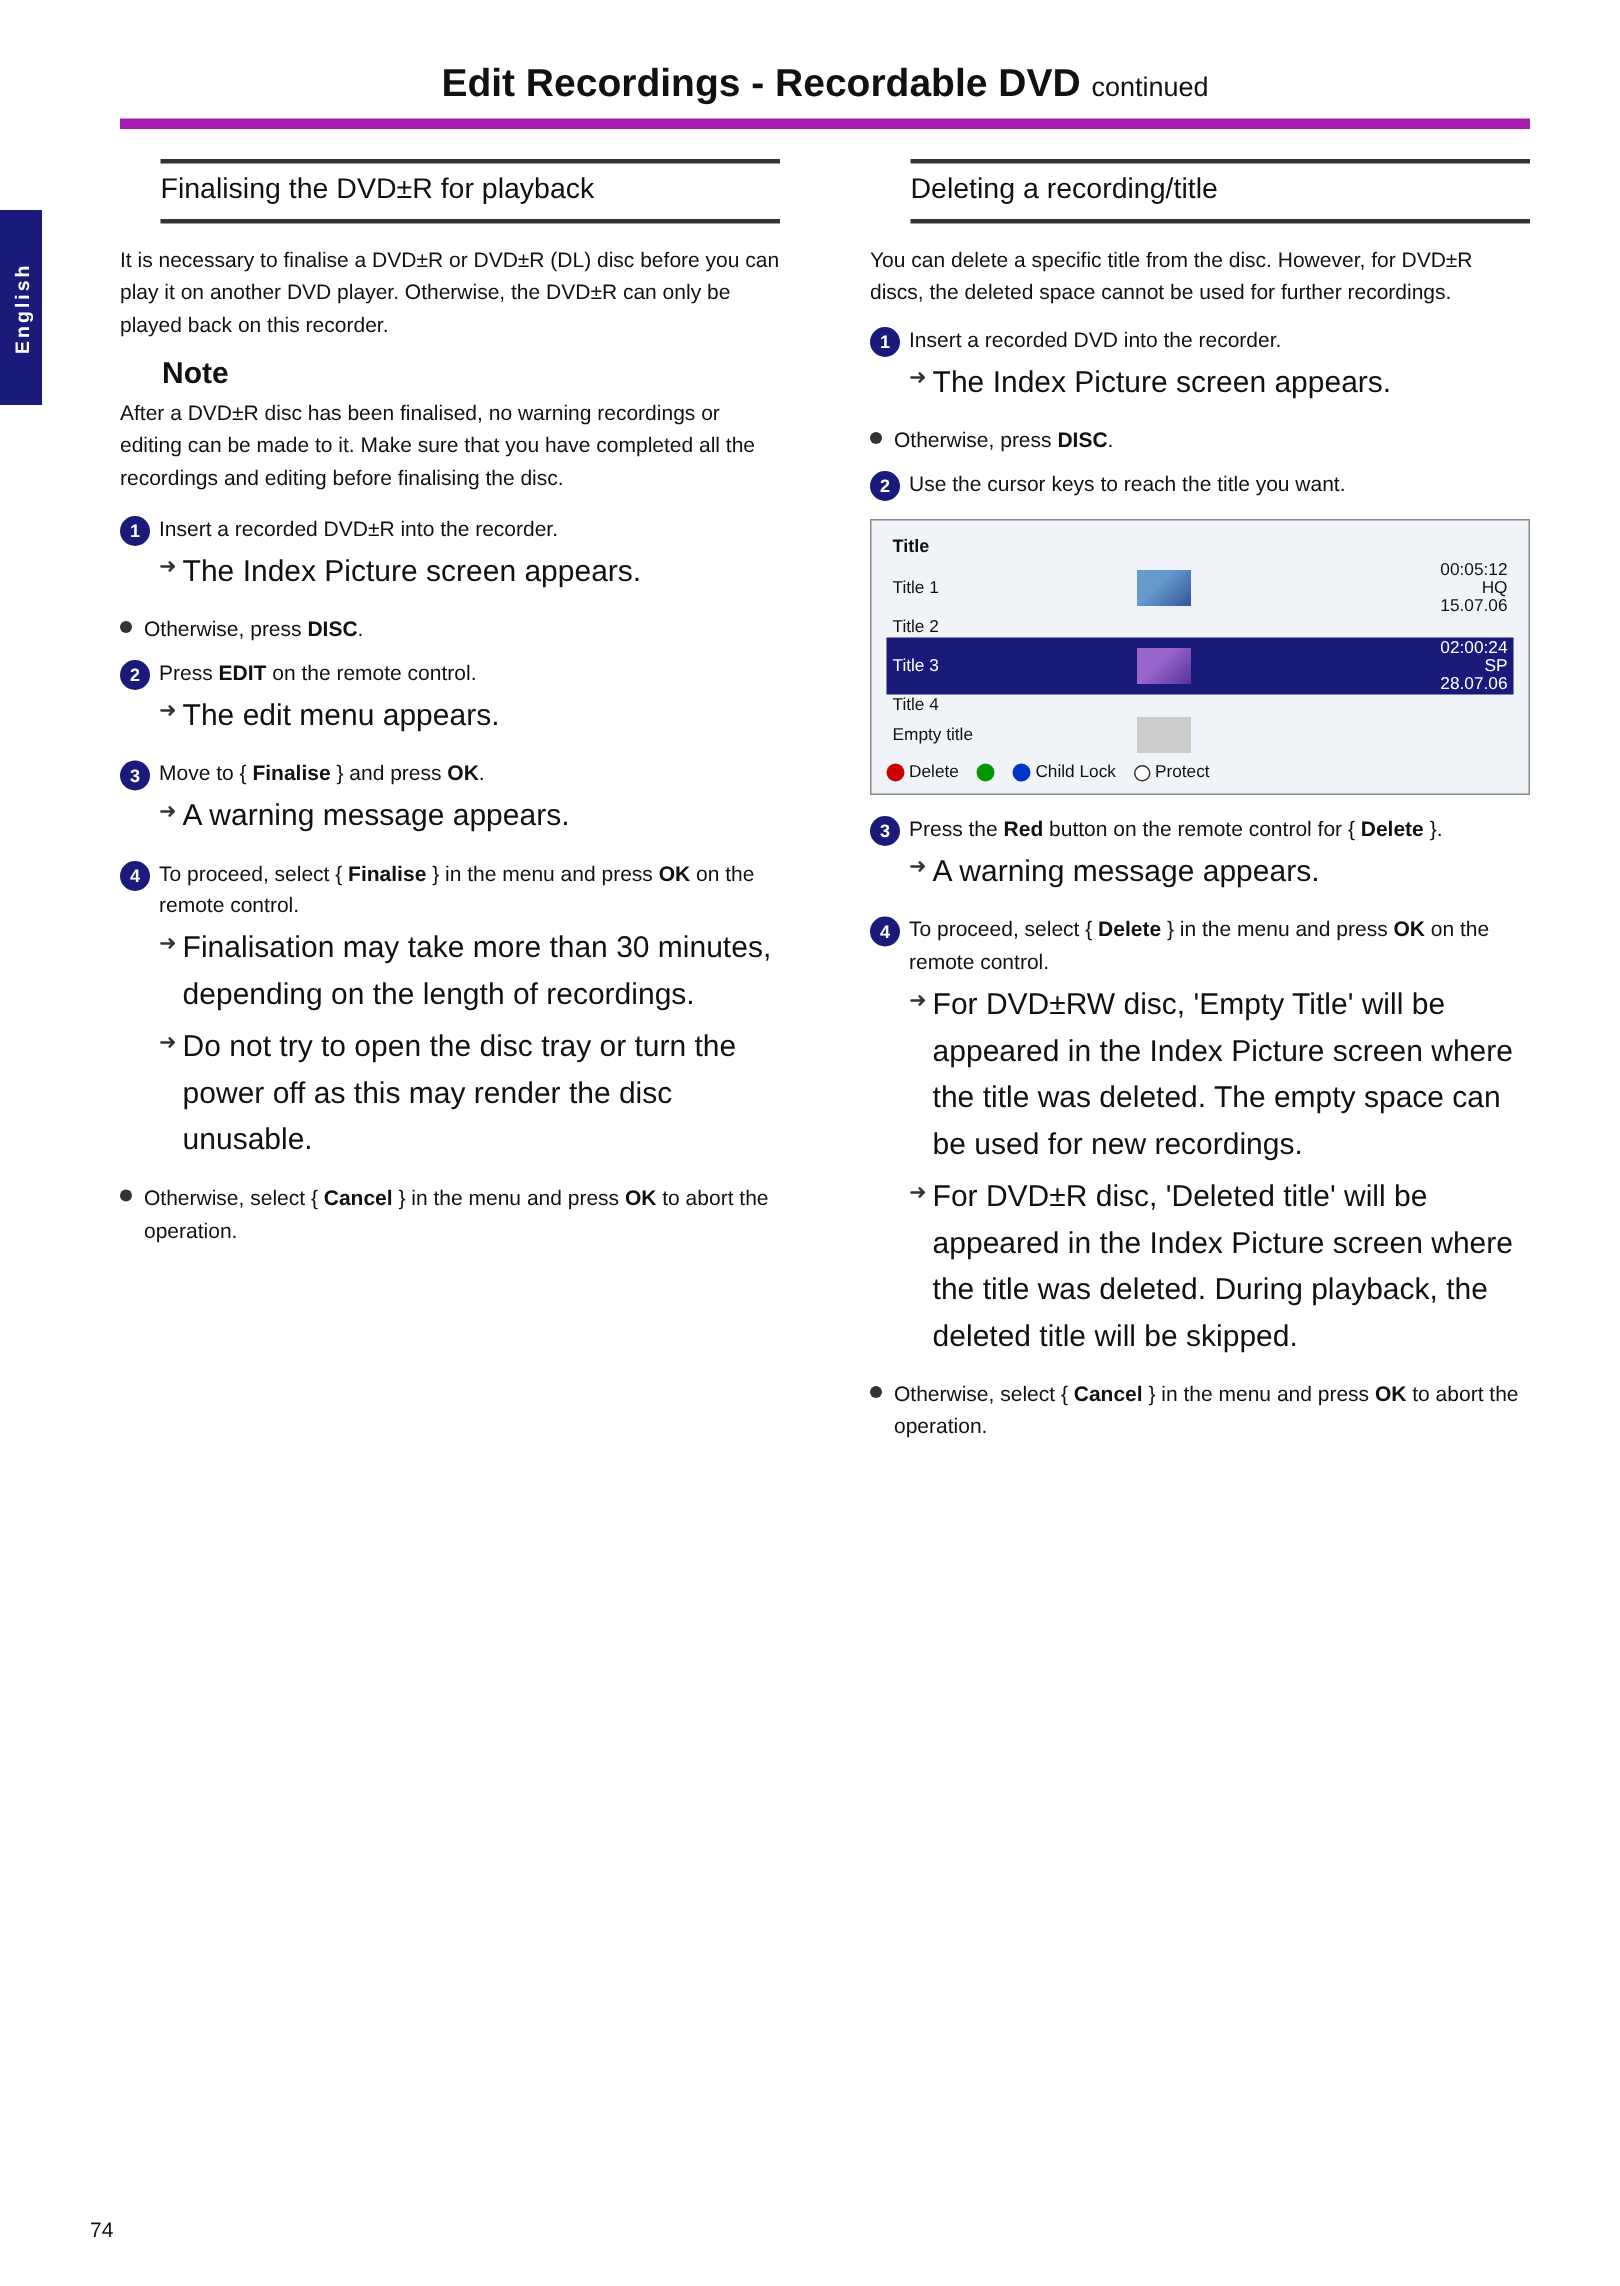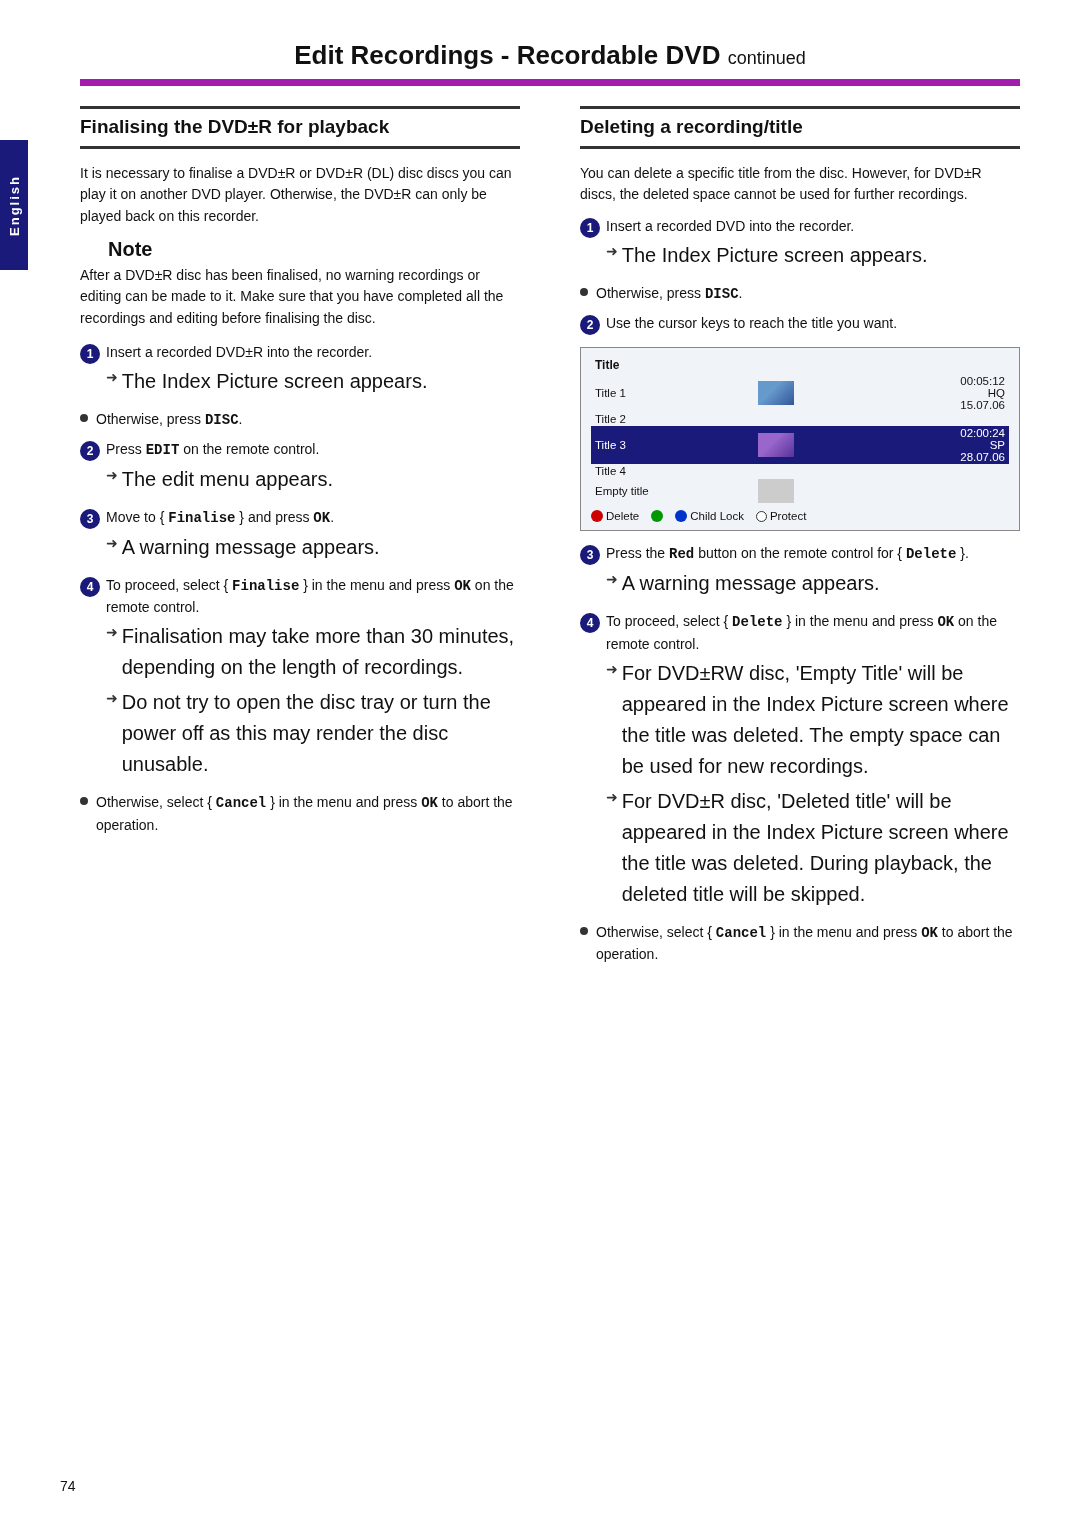--- a/index.html
+++ b/index.html
@@ -71,26 +71,27 @@
     }
 
     .col-right {
       flex: 1;
       padding-left: 10px;
     }
 
     
     .section-header {
       font-size: 19px;
-      font-weight: bold;
+      font-weight: normal;
       border-top: 3px solid #333;
       border-bottom: 3px solid #333;
       padding: 6px 0;
       margin-bottom: 14px;
       line-height: 1.3;
+      margin-left: 27px;
     }
 
     
     .body-text {
       font-size: 14px;
       line-height: 1.55;
       margin-bottom: 10px;
     }
 
     
@@ -273,42 +274,42 @@
     .btn-blue { background: #0033cc; }
 
     
     .page-num {
       position: absolute;
       bottom: 30px;
       left: 60px;
       font-size: 14px;
     }
 
-    strong { font-weight: bold; font-family: Liberation Mono, monospace; }
+    strong { font-weight: bold; }
   </style>
 </head>
 <body>
 
 <div class="page-container">
 
   <div class="side-tab">
     <span class="side-tab-text">English</span>
   </div>
 
   <h1 class="main-title">
     <span>Edit Recordings - Recordable DVD</span>
     <span class="continued">continued</span>
   </h1>
 
   <div class="two-col">
 
     <div class="col-left">
       <div class="section-header">Finalising the DVD±R for playback</div>
 
-      <p class="body-text">It is necessary to finalise a DVD±R or DVD±R (DL) disc discs you can play it on another DVD player. Otherwise, the DVD±R can only be played back on this recorder.</p>
+      <p class="body-text">It is necessary to finalise a DVD±R or DVD±R (DL) disc before you can play it on another DVD player. Otherwise, the DVD±R can only be played back on this recorder.</p>
 
       <p class="note-label">Note</p>
       <p class="note-text">After a DVD±R disc has been finalised, no warning recordings or editing can be made to it. Make sure that you have completed all the recordings and editing before finalising the disc.</p>
 
       <div class="step">
         <span class="step-num">1</span>
         <div class="step-content">
           <span>Insert a recorded DVD±R into the recorder.</span>
           <div class="arrow-item">
             <span class="arrow-sym">➜</span>

